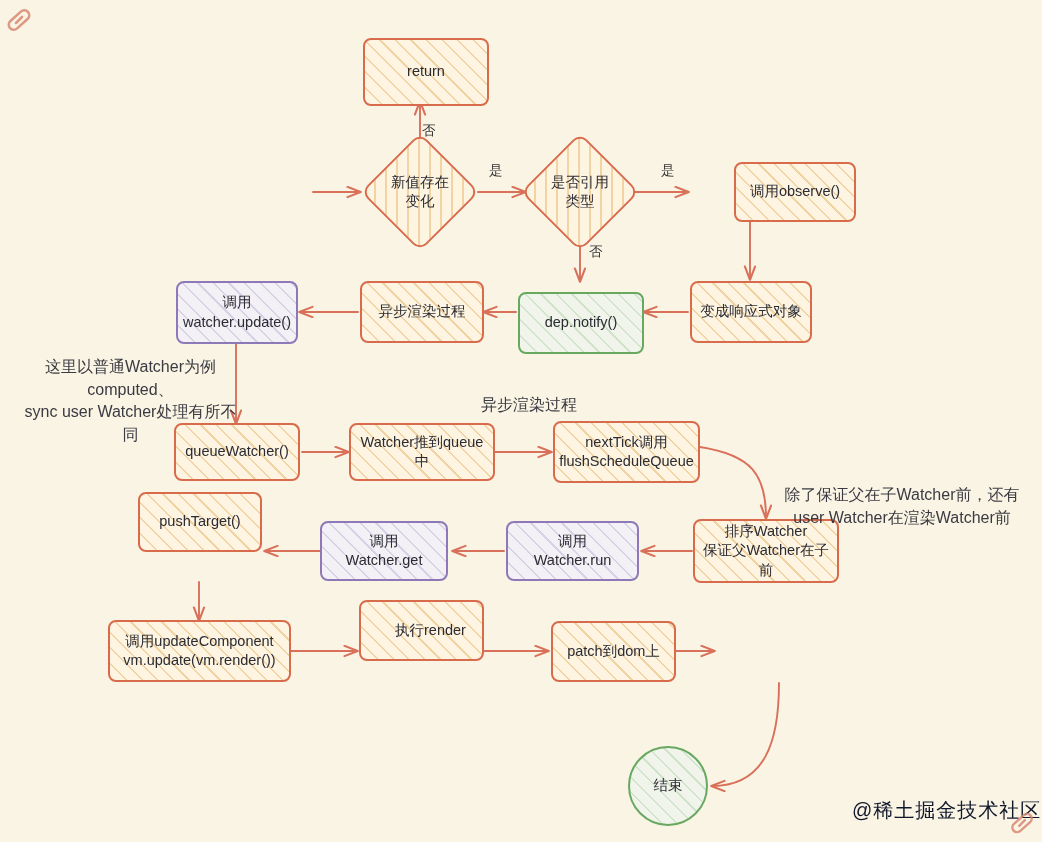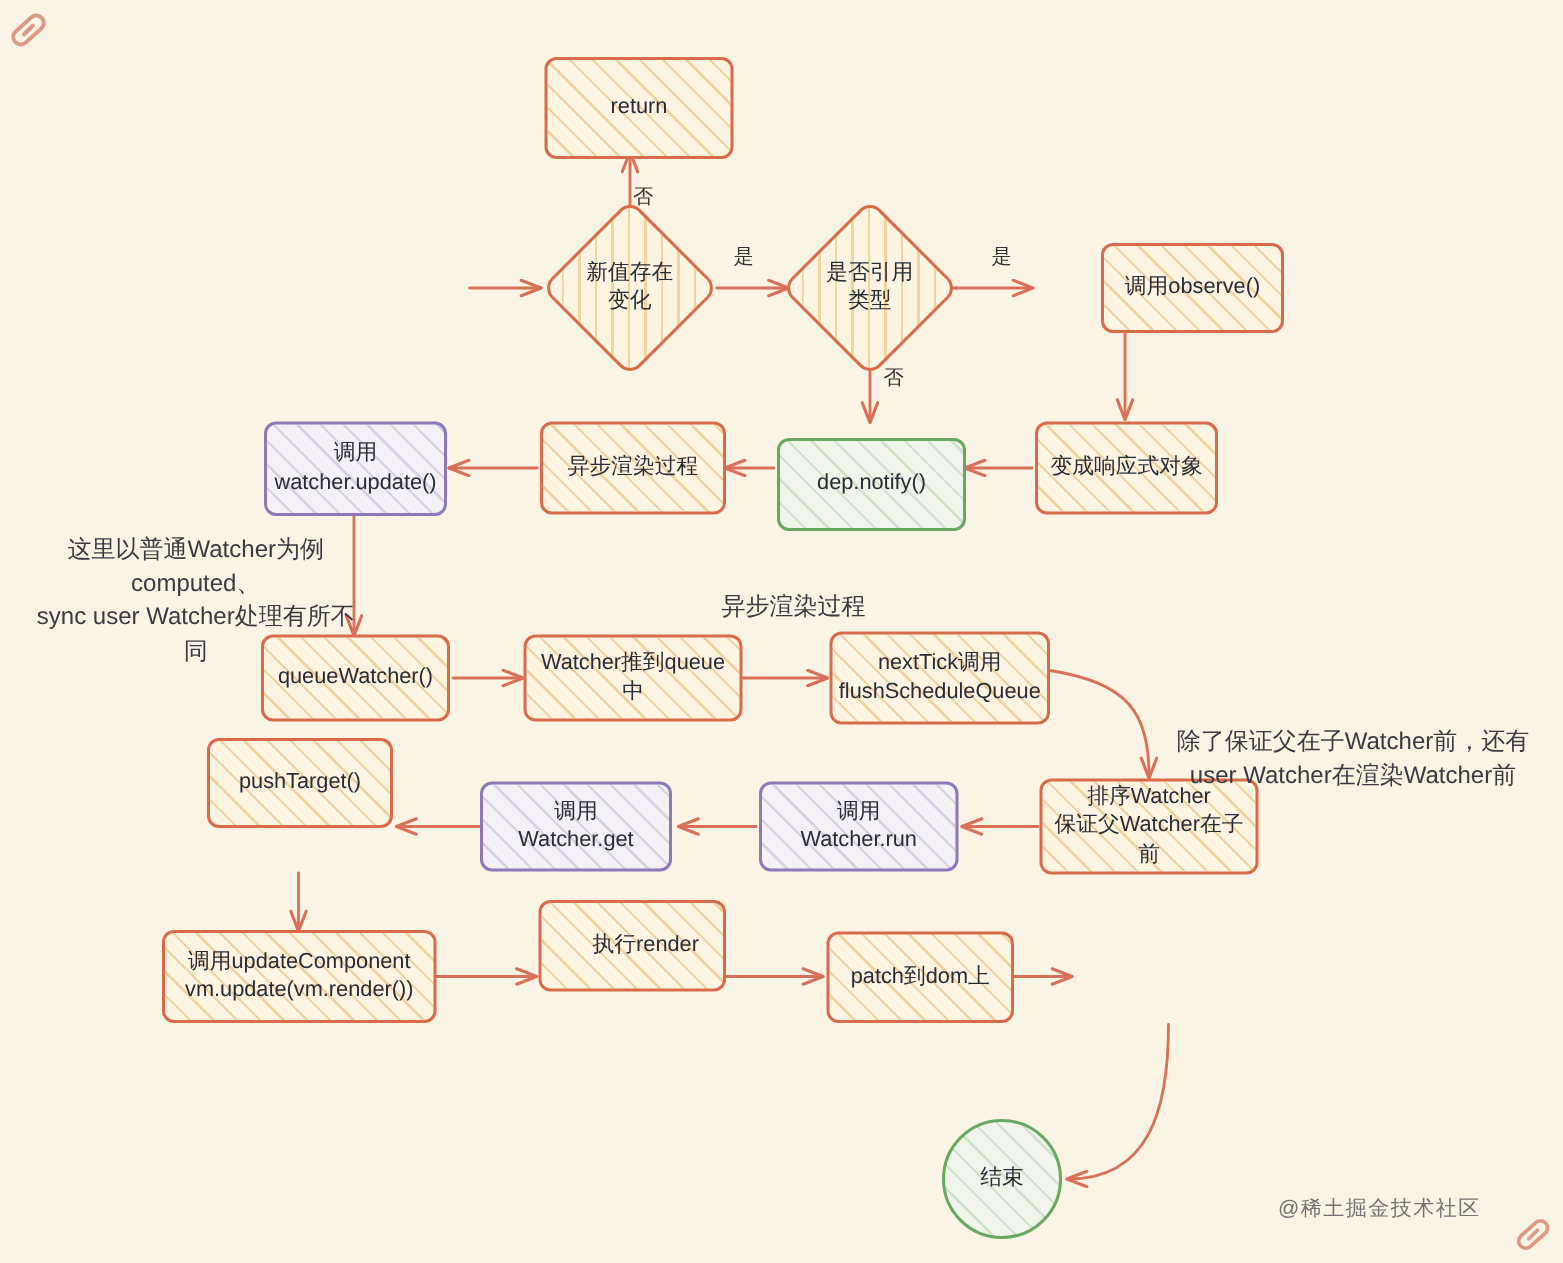--- a/index.html
+++ b/index.html
@@ -74,22 +74,22 @@
     font-size:16px;
     color:#3a3a42;
     line-height:1.42;
     white-space:pre-line;
     z-index:4;
   }
   .annot.center{text-align:center;}
 
   .watermark{
     position:absolute;
-    color:#737373;
-    font-size:14px;
+    color:#0f172a;
+    font-size:20px;
     letter-spacing:1px;
     z-index:5;
     user-select:none;
   }
   .brushmark{position:absolute;z-index:6;opacity:.85;}
 </style>
 </head>
 <body>
 
 <div id="stage">

